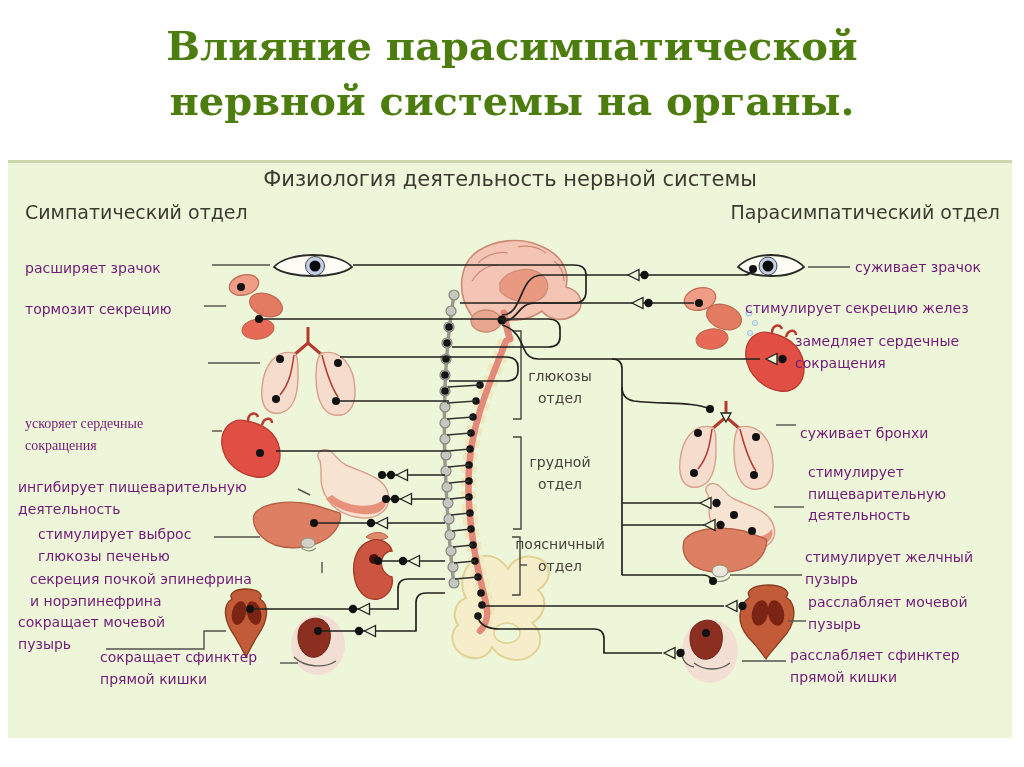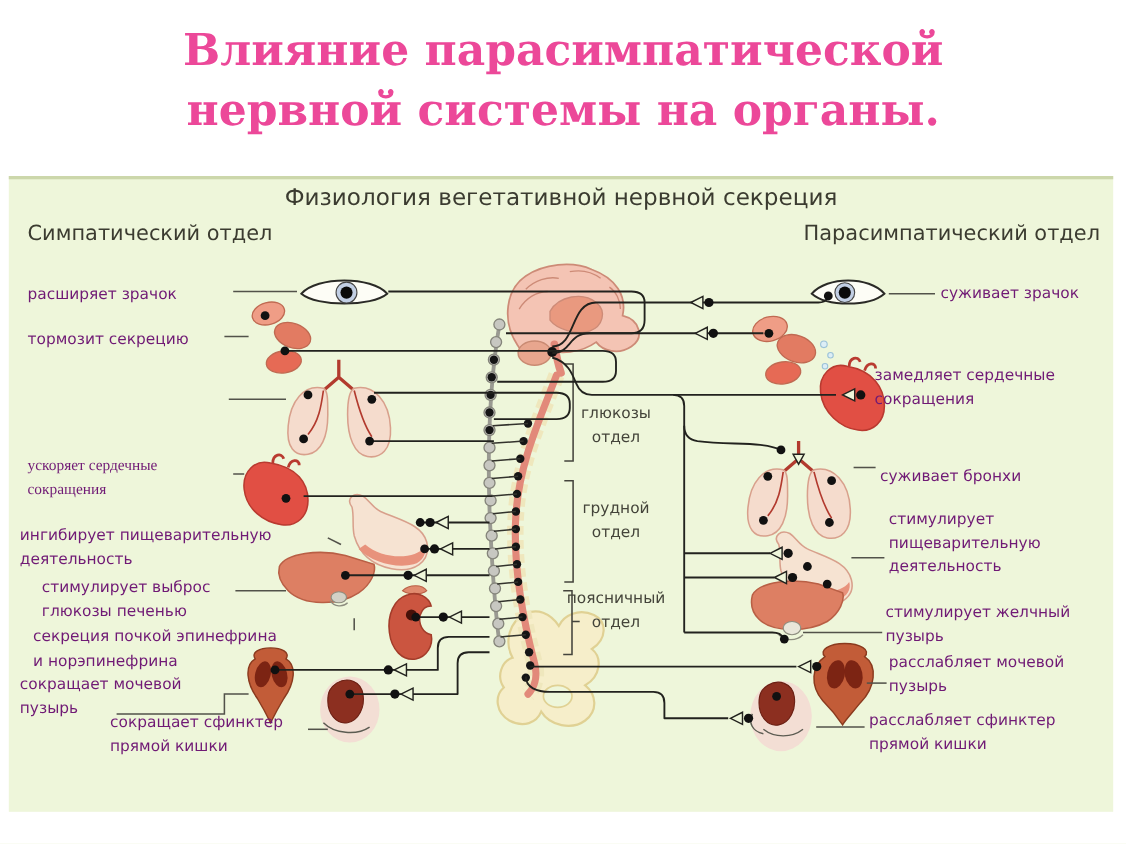--- a/index.html
+++ b/index.html
@@ -3,21 +3,21 @@
 <meta charset="utf-8">
 <style>
   html,body{margin:0;padding:0;}
   body{
     width:1024px;height:767px;position:relative;background:#ffffff;
     font-family:"DejaVu Sans","Liberation Sans",sans-serif;overflow:hidden;
   }
   .page-title{
     position:absolute;left:0;top:18px;width:1024px;text-align:center;
     font-family:"DejaVu Serif","Liberation Serif",serif;font-weight:bold;
-    font-size:40px;line-height:1.38;color:#ec4899;white-space:pre-line;
+    font-size:40px;line-height:1.38;color:#4d7c0f;white-space:pre-line;
   }
   .panel{
     position:absolute;left:8px;top:160px;width:1004px;height:578px;
     background:#eef6da;border-top:3px solid #ccd7ab;box-sizing:border-box;
   }
   .panel svg{position:absolute;left:0;top:0;z-index:0;}
   .lbl{
     position:absolute;z-index:2;color:#701a75;font-size:14px;line-height:1.55;
     white-space:pre-line;
   }
@@ -320,21 +320,21 @@
       <circle cx="748" cy="274" r="4"></circle>
         <circle cx="686" cy="310" r="4"></circle>
         <circle cx="746" cy="312" r="4"></circle>
       <circle cx="726" cy="352" r="4"></circle>
         <circle cx="744" cy="368" r="4"></circle>
       <circle cx="705" cy="418" r="4"></circle>
         <circle cx="698" cy="470" r="4"></circle>
     </g>
   </svg>
 
-  <div class="heading">Физиология вегетативной нервной секреция</div>
+  <div class="heading">Физиология деятельность нервной системы</div>
   <div class="sec-head right">Парасимпатический отдел</div>
   <div class="sec-head left">Симпатический отдел</div>
 
   <div class="lbl" style="left:17px;top:95px;">расширяет зрачок</div>
   <div class="lbl" style="left:17px;top:136px;">тормозит секрецию</div>
   <div class="lbl" style="left:17px;top:250px;font-family:Liberation Serif, serif;">ускоряет сердечные
 сокращения</div>
   <div class="lbl" style="left:10px;top:314px;">ингибирует пищеварительную
 деятельность</div>
   <div class="lbl" style="left:30px;top:361px;">стимулирует выброс
@@ -347,20 +347,21 @@
 прямой кишки</div>
 
   <div class="lbl mid" style="left:511px;top:203px;width:82px;">глюкозы
 отдел</div>
   <div class="lbl mid" style="left:511px;top:289px;width:82px;">грудной
 отдел</div>
   <div class="lbl mid" style="left:496px;top:371px;width:112px;">поясничный
 отдел</div>
 
   <div class="lbl" style="left:847px;top:94px;">суживает зрачок</div>
+  <div class="lbl" style="left:737px;top:135px;">стимулирует секрецию желез</div>
   <div class="lbl" style="left:787px;top:168px;">замедляет сердечные
 сокращения</div>
   <div class="lbl" style="left:792px;top:260px;">суживает бронхи</div>
   <div class="lbl" style="left:800px;top:299px;">стимулирует
 пищеварительную
 деятельность</div>
   <div class="lbl" style="left:797px;top:384px;">стимулирует желчный
 пузырь</div>
   <div class="lbl" style="left:800px;top:429px;">расслабляет мочевой
 пузырь</div>

